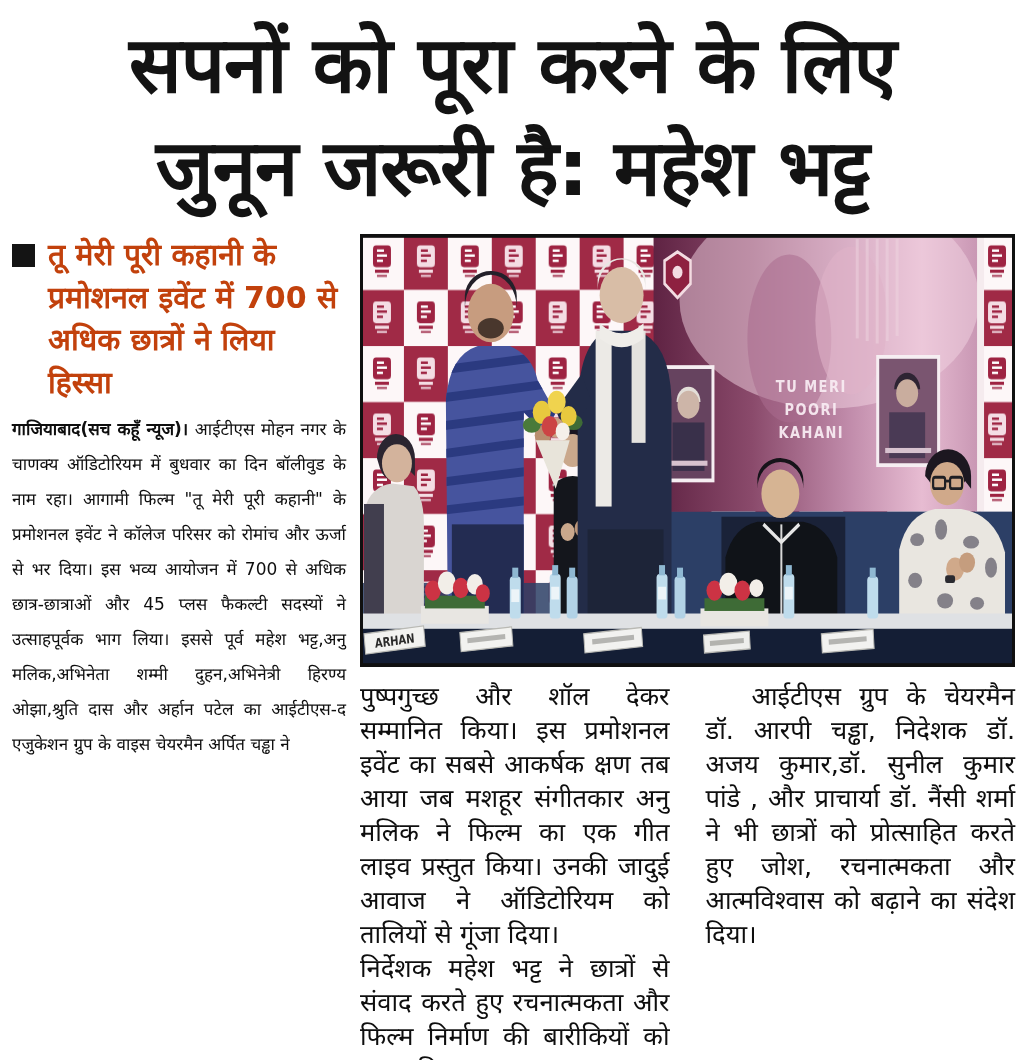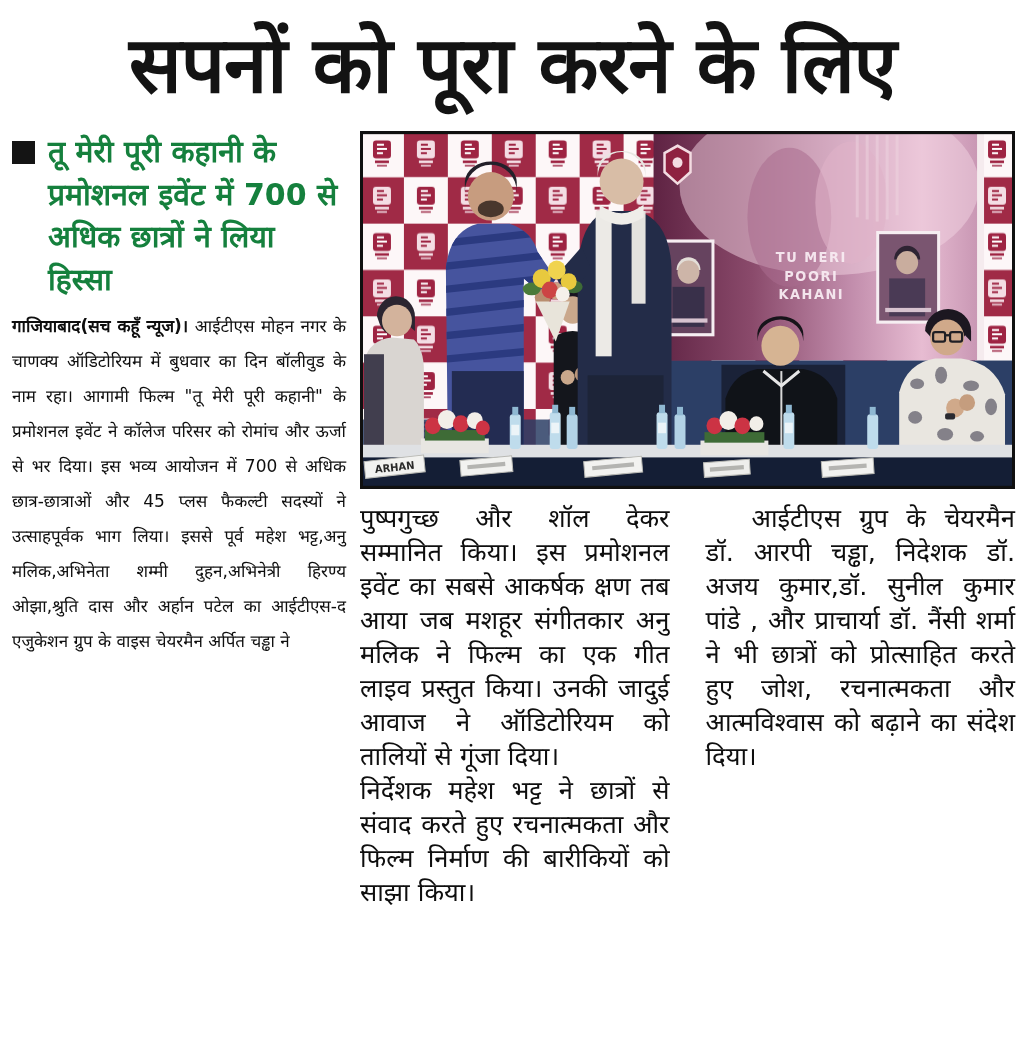--- a/index.html
+++ b/index.html
@@ -10,40 +10,41 @@
   }
   .headline{
     padding-top:14px;text-align:center;font-weight:700;color:#131313;
     line-height:1.32;letter-spacing:-1px;
   }
   .headline .hl{font-size:78px;white-space:nowrap;}
   .content{display:flex;gap:14px;padding:14px 10px 0 12px;}
   .col-left{width:334px;flex:none;}
   .highlight{
     display:flex;gap:13px;font-size:30px;font-weight:700;
-    line-height:1.42;margin-bottom:8px;color:#15803d;
+    line-height:1.42;margin-bottom:8px;color:#c2410c;
   }
   .bullet{width:23px;height:23px;background:#141414;flex:none;margin-top:10px;}
   .body-text{font-size:17px;line-height:35px;text-align:justify;}
   .dateline{font-weight:700;}
   .right-zone{flex:1 1 auto;display:flex;flex-direction:column;min-width:0;}
-  .photo-wrap{height:358px;margin-bottom:12px;}
+  .photo-wrap{height:433px;margin-bottom:12px;}
   .photo-wrap svg{display:block;width:100%;height:100%;}
   .cols{display:flex;gap:36px;font-size:25.5px;line-height:34px;text-align:justify;}
   .cols .c{flex:1 1 0;min-width:0;}
   p{margin:0;}
   .indent{text-indent:46px;}
 </style>
 </head>
 <body>
 
 <div class="page">
 
   <div class="headline">
     <div class="hl">सपनों को पूरा करने के लिए</div>
+    <div class="hl">जुनून जरूरी है: महेश भट्ट</div>
   </div>
 
   <div class="content">
 
     <div class="col-left">
       <div class="highlight">
         <span class="bullet"></span>
         <span>तू मेरी पूरी कहानी के प्रमोशनल इवेंट में 700 से अधिक छात्रों ने लिया हिस्सा</span>
       </div>
       <p class="body-text"><span class="dateline">गाजियाबाद(सच कहूँ न्यूज)।</span> <span>आईटीएस मोहन नगर के चाणक्य ऑडिटोरियम में बुधवार का दिन बॉलीवुड के नाम रहा। आगामी फिल्म "तू मेरी पूरी कहानी" के प्रमोशनल इवेंट ने कॉलेज परिसर को रोमांच और ऊर्जा से भर दिया। इस भव्य आयोजन में 700 से अधिक छात्र-छात्राओं और 45 प्लस फैकल्टी सदस्यों ने उत्साहपूर्वक भाग लिया। इससे पूर्व महेश भट्ट,अनु मलिक,अभिनेता शम्मी दुहन,अभिनेत्री हिरण्य ओझा,श्रुति दास और अर्हान पटेल का आईटीएस-द एजुकेशन ग्रुप के वाइस चेयरमैन अर्पित चड्ढा ने</span></p>

